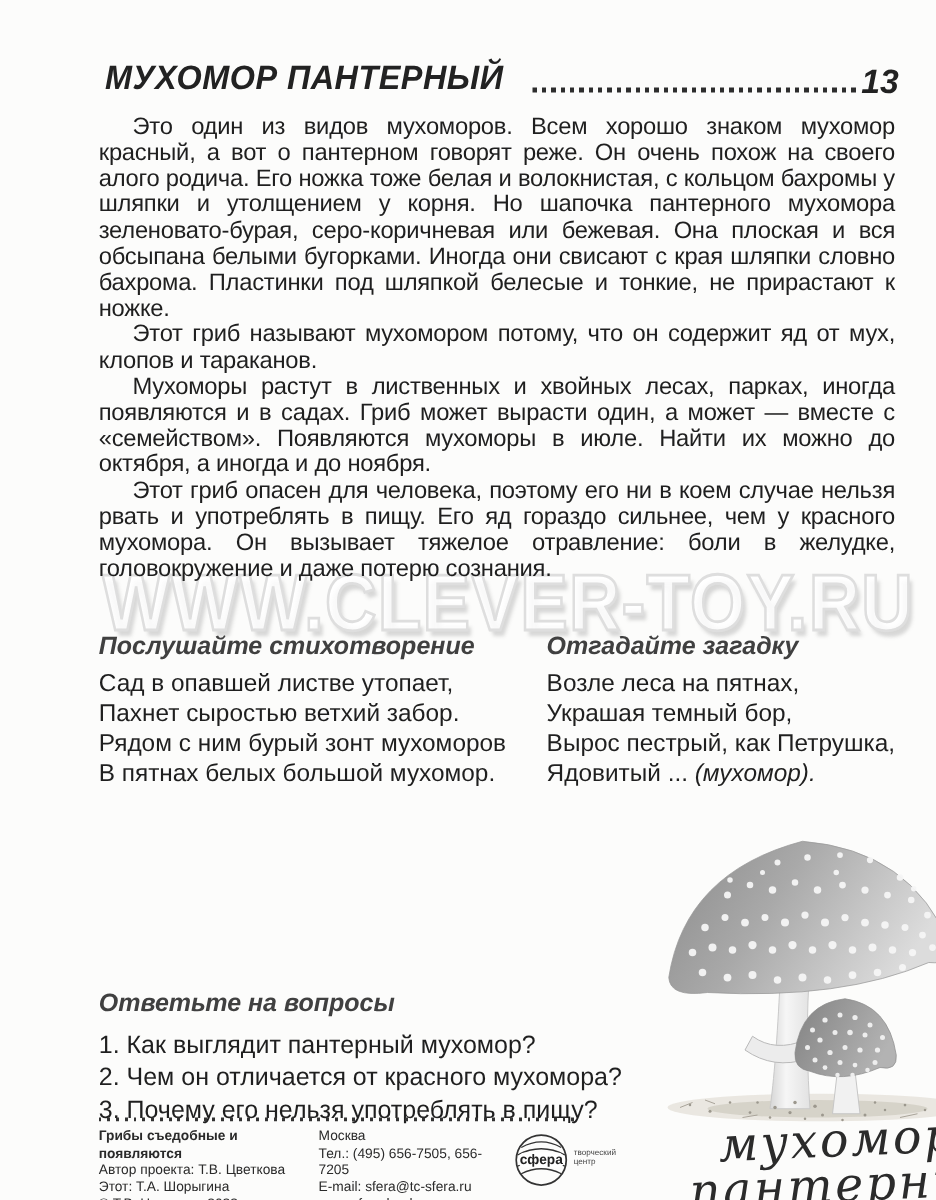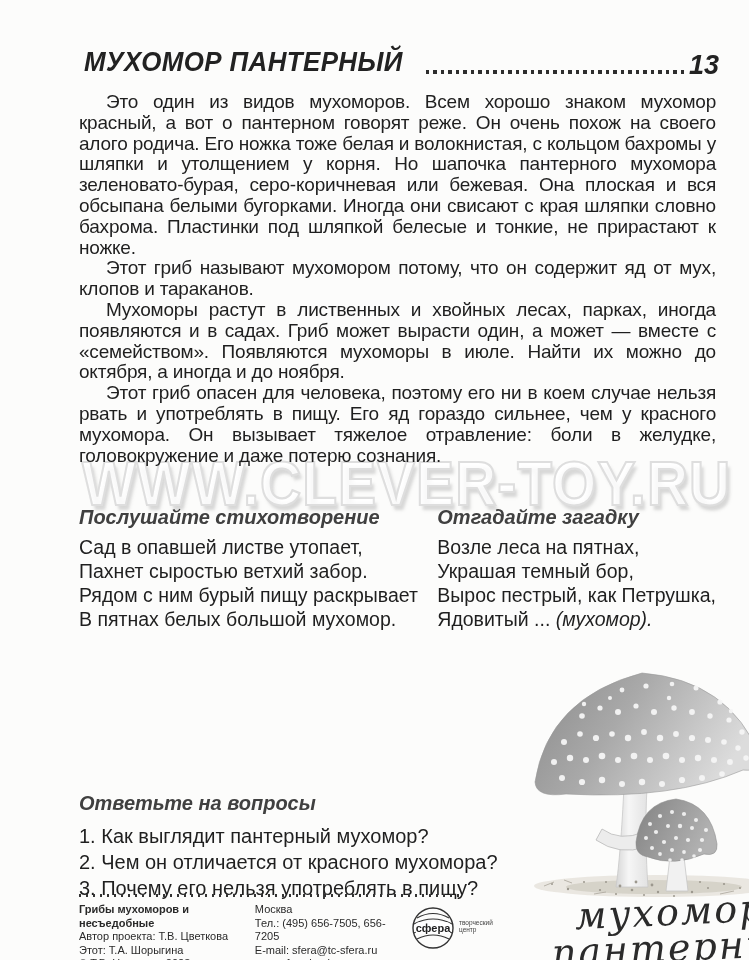--- a/index.html
+++ b/index.html
@@ -72,21 +72,21 @@
       <p>Мухоморы растут в лиственных и хвойных лесах, парках, иногда появляются и в садах. Гриб может вырасти один, а может — вместе с «семейством». Появляются мухоморы в июле. Найти их можно до октября, а иногда и до ноября.</p>
       <p>Этот гриб опасен для человека, поэтому его ни в коем случае нельзя рвать и употреблять в пищу. Его яд гораздо сильнее, чем у красного мухомора. Он вызывает тяжелое отравление: боли в желудке, головокружение и даже потерю сознания.</p>
     </div>
 
     <div class="twocol">
       <div class="col-poem">
         <p class="colhead">Послушайте стихотворение</p>
         <div class="verse">
           <div class="vline">Сад в опавшей листве утопает,</div>
           <div class="vline">Пахнет сыростью ветхий забор.</div>
-          <div class="vline">Рядом с ним бурый пищу раскрывает</div>
+          <div class="vline">Рядом с ним бурый зонт мухоморов</div>
           <div class="vline">В пятнах белых большой мухомор.</div>
         </div>
       </div>
       <div class="col-riddle">
         <p class="colhead">Отгадайте загадку</p>
         <div class="verse">
           <div class="vline">Возле леса на пятнах,</div>
           <div class="vline">Украшая темный бор,</div>
           <div class="vline">Вырос пестрый, как Петрушка,</div>
           <div class="vline"><span>Ядовитый ... </span><span class="answer">(мухомор).</span></div>
@@ -245,21 +245,21 @@
             <path d="M196,240 l14,-3"></path>
             <path d="M40,226 l8,3"></path>
         </g>
       </svg>
     </div>
 
     <div class="footer">
       <div class="dotrule"></div>
       <div class="fcols">
         <div class="fcol1">
-          <div class="fbold">Грибы мухоморов и несъедобные</div>
+          <div class="fbold">Грибы съедобные и появляются</div>
           <div>Автор проекта: Т.В. Цветкова</div>
           <div>Этот: Т.А. Шорыгина</div>
           <div>© Т.В. Цветкова, 2023</div>
         </div>
         <div class="fcol2">
           <div>Москва</div>
           <div>Тел.: (495) 656-7505, 656-7205</div>
           <div>E-mail: sfera@tc-sfera.ru</div>
           <div>www.sfera-book.ru</div>
 

